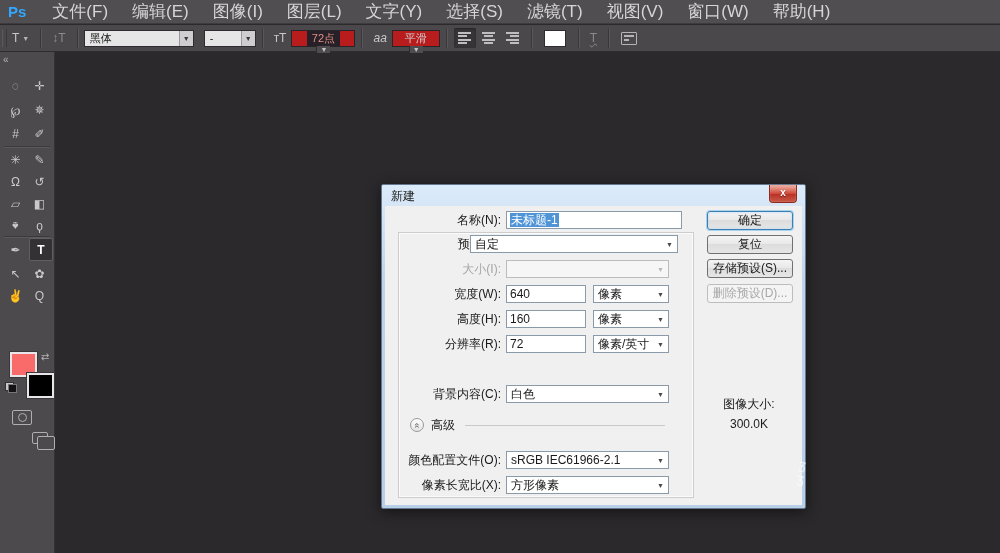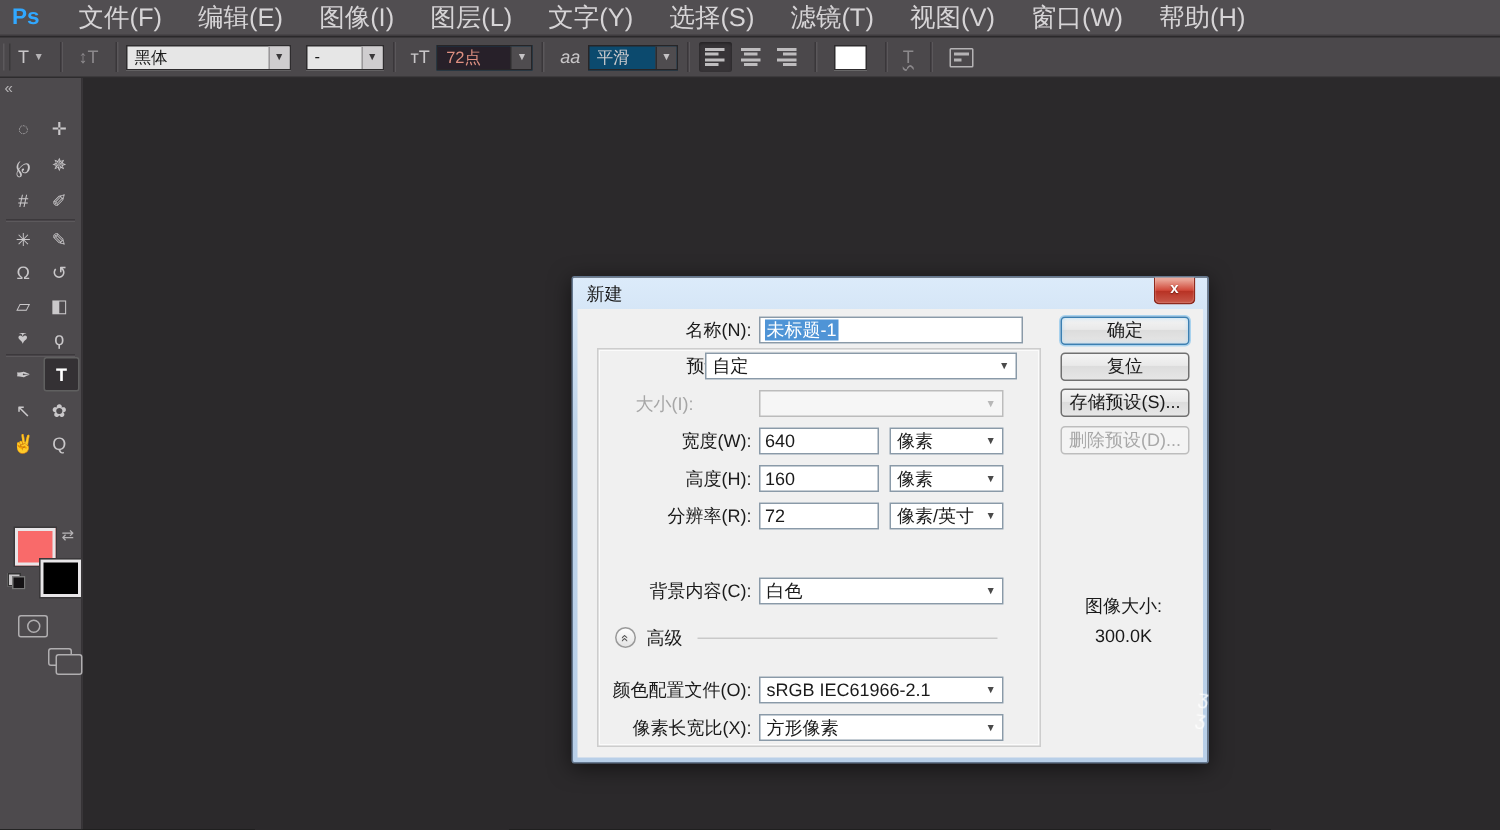--- a/index.html
+++ b/index.html
@@ -18,21 +18,21 @@
                 background:#4b484b; border-bottom:1px solid #2e2c2e; display:flex; align-items:center; }
   .grip { width:5px; height:18px; margin-left:2px; border-left:1px solid #5c595c; border-right:1px solid #3a383a; }
   .ob-sep { width:1px; height:20px; background:#3a373a; margin:0 6px; box-shadow:1px 0 0 #5a575a; }
   .ob-icon { color:#c9c7c9; font-size:12px; padding:2px 5px; display:flex; align-items:center; }
   .ob-icon.dim { color:#8c898c; }
   .ob-caret { font-size:7px; color:#b5b3b5; margin-left:3px; }
   .combo-lt { background:#e6e6e6; border:1px solid #2e2c2e; height:17px; display:flex; align-items:center; }
   .combo-lt .cval { font-size:11px; color:#1a1a1a; padding:0 5px; flex:1; white-space:nowrap; overflow:hidden; }
   .combo-lt .cbtn { width:14px; height:100%; background:#cfcdcf; border-left:1px solid #9a989a;
                     font-size:7px; color:#3a383a; display:flex; align-items:center; justify-content:center; }
-  .combo-dk { background:#0c4a6e; border:1px solid #272527; height:17px; display:flex; align-items:center; }
+  .combo-dk { background:#b91c1c; border:1px solid #272527; height:17px; display:flex; align-items:center;flex-direction:column; }
   .combo-dk .cval { font-size:11px; color:#cfcdcf; padding:0 5px; flex:1; white-space:nowrap; }
   .combo-dk .cval.hl { color:#e09182; background:#272029; }
   .combo-dk .cbtn { width:14px; height:100%; background:#4f4c4f; border-left:1px solid #2e2c2e;
                     font-size:7px; color:#c5c3c5; display:flex; align-items:center; justify-content:center; }
   .al-btn { width:22px; height:20px; display:flex; align-items:center; justify-content:center;
             border-radius:2px; margin:0 1px; }
   .al-btn.active { background:#373437; box-shadow:inset 0 1px 2px #242224; }
   .al-ic { width:13px; }
   .al-ic i { display:block; height:2px; background:#bfbdbf; margin:1.5px 0; }
   .al-left i:nth-child(2n){ width:9px; } .al-left i:nth-child(2n+1){ width:13px; }
@@ -80,21 +80,21 @@
                border:1px solid #8e2a1e; border-top:none; border-radius:0 0 4px 4px;
                color:#fff; font-size:10px; font-weight:bold; text-align:center; line-height:16px;
                text-shadow:0 1px 1px #701f15; box-shadow:inset 0 0 1px #f6d5ce; }
   .dlg-body { position:absolute; left:3px; right:3px; top:21px; bottom:3px; background:#f0f0f0; }
 
   .group-frame { position:absolute; left:13px; top:26px; width:296px; height:266px;
                  border:1px solid #cdcdcd; box-shadow:inset 0 0 0 1px #fbfbfb; }
   .drow { position:absolute; left:0; height:18px; width:100%; }
   .dlabel { position:absolute; left:0; top:0; width:116px; height:18px; line-height:18px;
             text-align:right; font-size:12px; color:#1a1a1a; }
-  .dlabel.dis { color:#a6a6a6;text-align:center; }
+  .dlabel.dis { color:#a6a6a6; }
   .tbox { position:absolute; top:0; height:18px; background:#fff; border:1px solid #8a9aa8;
           font-size:12px; color:#1a1a1a; line-height:16px; padding:0 3px; overflow:hidden; }
   .sel-text { background:#4f94d6; color:#fff; padding:0 1px; }
   .dcombo { position:absolute; top:0; height:18px; background:#fff; border:1px solid #8a9aa8;
             display:flex; align-items:center; }
   .dcombo .dcv { flex:1; font-size:12px; color:#1a1a1a; padding:0 4px; white-space:nowrap; overflow:hidden; }
   .dcombo::after { content:"▼"; font-size:7px; color:#4a4a4a; padding:0 4px; }
   .dcombo.dis { background:#f6f6f6; border-color:#bcbcbc; }
   .dcombo.dis::after { color:#b8b8b8; }
 
@@ -161,21 +161,21 @@
       <span>ᴛT</span>
     </span>
     <span class="combo-dk" style="width:64px">
       <span class="cval hl">72点</span>
       <span class="cbtn">▼</span>
     </span>
     <span class="ob-sep"></span>
     <span class="ob-icon" style="font-style:italic">
       <span>aa</span>
     </span>
-    <span class="combo-dk" style="width:60px">
+    <span class="combo-dk" style="width:48px">
       <span class="cval">平滑</span>
       <span class="cbtn">▼</span>
     </span>
     <span class="ob-sep"></span>
     <span class="al-btn active">
       <span class="al-ic al-left">
           <i></i>
           <i></i>
           <i></i>
           <i></i>

